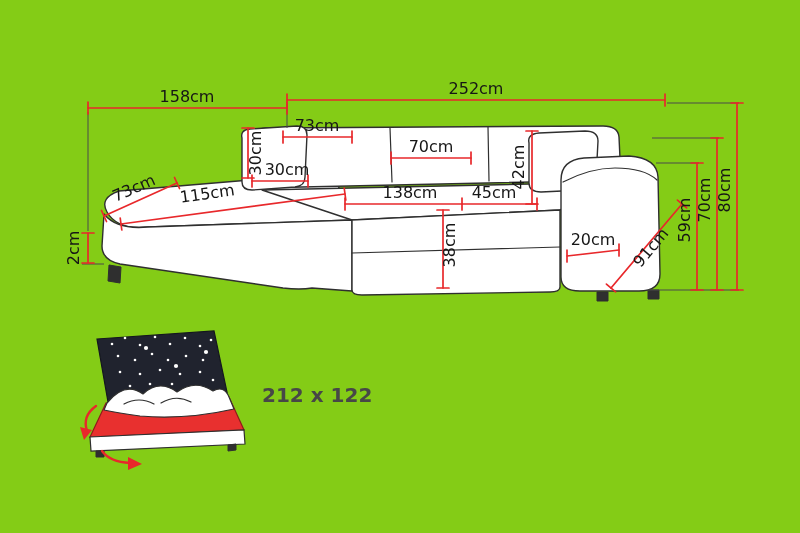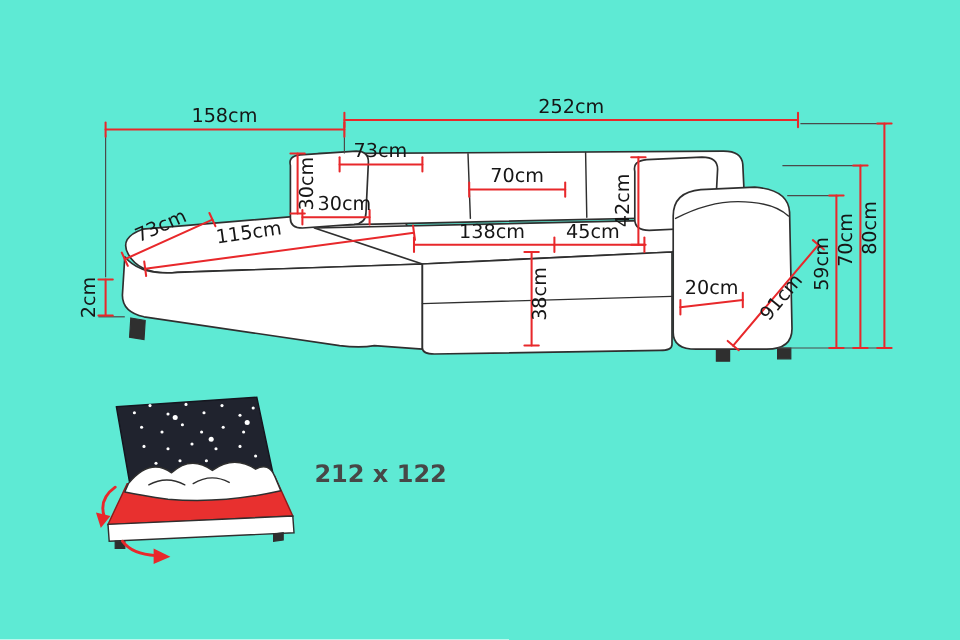--- a/index.html
+++ b/index.html
@@ -1,16 +1,16 @@
 <!DOCTYPE html>
 <html><head>
 <meta charset="utf-8">
 <style>
   html,body{margin:0;padding:0;background:#ffffff;}
-  .stage{position:relative;width:800px;height:533px;background:#5eead4;overflow:hidden;
+  .stage{position:relative;width:800px;height:533px;background:#84cc16;overflow:hidden;
          font-family:"DejaVu Sans","Liberation Sans",sans-serif;}
   svg{display:block;}
   .outline{fill:#ffffff;stroke:#2f2f2f;stroke-width:1.4;stroke-linejoin:round;stroke-linecap:round;}
   .oline{fill:none;stroke:#2f2f2f;stroke-width:1.2;stroke-linecap:round;}
   .dim line, .dim path{stroke:#e8282b;stroke-width:1.7;fill:none;stroke-linecap:round;}
   .ext{stroke:#4a4a4a;stroke-width:1;fill:none;}
   .lbl{font-size:16px;fill:#161616;}
   .foot{fill:#2f2f2f;stroke:#2f2f2f;}
   .headboard{fill:#20232e;stroke:#14161f;stroke-width:1.2;}
   .star{fill:#ffffff;}

